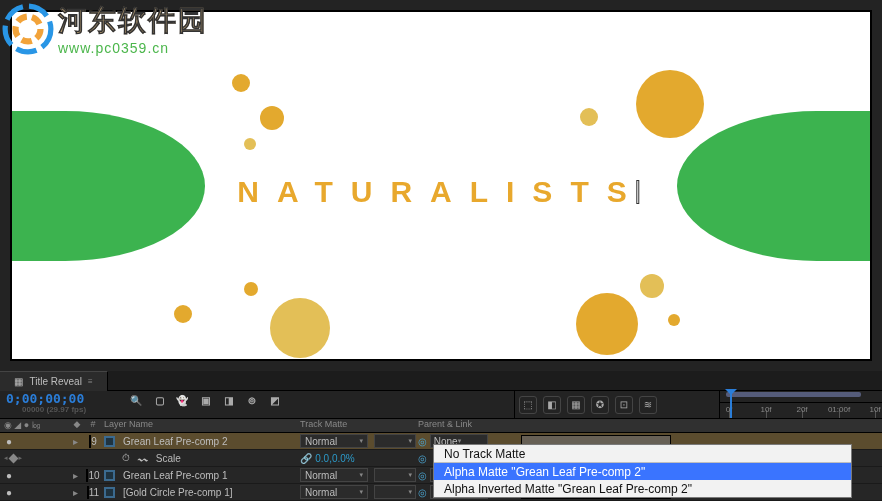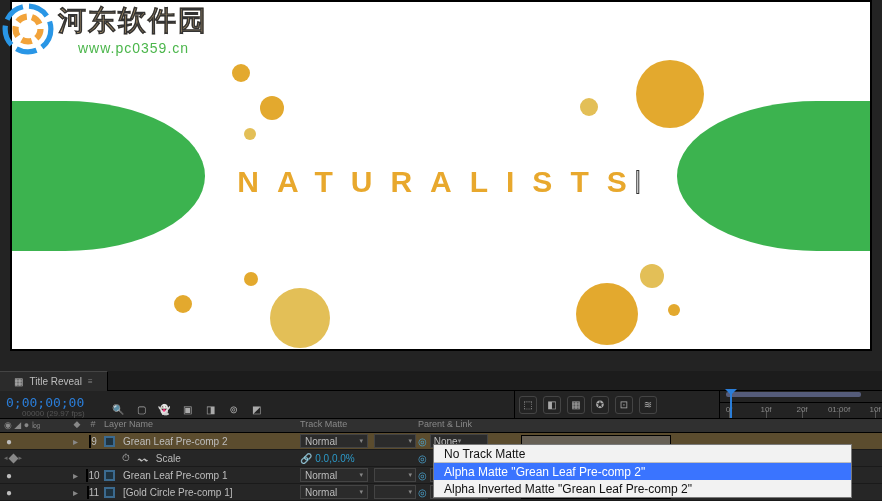--- a/index.html
+++ b/index.html
@@ -5,39 +5,39 @@
   * { box-sizing: border-box; margin: 0; padding: 0; }
   html, body { width: 882px; height: 501px; overflow: hidden; font-family: Tahoma, Arial, sans-serif; }
   body { background: #161616; }
 
   
   .watermark { position: absolute; top: 2px; left: 2px; z-index: 50; display: flex; align-items: center; gap: 4px; }
   .wm-icon { width: 52px; height: 52px; position: relative; }
   .wm-icon svg { width: 100%; height: 100%; }
   .wm-text { display: flex; flex-direction: column; }
   .wm-title { font-size: 28px; font-weight: bold; letter-spacing: 2px; color: #b79c70; -webkit-text-stroke: 0.5px #333; }
-  .wm-url { font-size: 14px; color: #4bb64b; letter-spacing: 1px; margin-left: 20px; }
-
-  
-  .preview-wrap { position: absolute; top: 0; left: 0; right: 0; height: 371px; background: #232323; display:flex; align-items:flex-start; }
+  .wm-url { font-size: 14px; color: #4bb64b; letter-spacing: 1px; }
+
+  
+  .preview-wrap { position: absolute; top: 0; left: 0; right: 0; height: 371px; background: #232323; display:flex; align-items:center; }
   .preview { position: relative; margin: 0 auto; width: 862px; height: 351px; background: #ffffff; border: 2px solid #000; overflow: hidden; }
   .title-text { position: absolute; left: 50%; top: 52%; transform: translate(-50%,-50%); font-weight: 700; letter-spacing: 18px; font-size: 30px; color: #e8a82d; }
   .title-text .cursor { display:inline-block; width:3px; height:24px; border:1px solid #333; vertical-align:-2px; margin-left:-8px;}
   .leaf { position: absolute; width: 215px; height: 150px; background: #3cb34f; top: 50%; transform: translateY(-50%); }
   .leaf.left  { left: -22px;  border-radius: 15% 130% 130% 15% / 10% 100% 100% 10%; }
   .leaf.right { right: -22px; border-radius: 130% 15% 15% 130% / 100% 10% 10% 100%; }
   .dot { position:absolute; border-radius:50%; }
 
   
   .tl { position: absolute; left: 0; right: 0; bottom: 0; height: 130px; background: #232323; color: #bdbdbd; font-size: 10px; }
   .tl-tabs { height: 20px; background: #1c1c1c; display:flex; align-items:center; border-bottom:1px solid #000; }
   .tl-tab { height:20px; background:#2b2b2b; padding:0 14px; display:flex; align-items:center; gap:6px; border-top:1px solid #444; border-right:1px solid #000;}
   .tl-tab .x { color:#888; font-size:8px;}
   .tl-hdr { height:28px; display:flex; border-bottom:1px solid #000;}
-  .tl-hdr-left { width:515px; display:flex; align-items:flex-end; padding:0 6px; gap:3px; background:#232323; border-right:1px solid #000;}
+  .tl-hdr-left { width:515px; display:flex; align-items:flex-start; padding:0 6px; gap:20px; background:#232323; border-right:1px solid #000;font-weight:bold;}
   .tc { color:#2a7dd8; font-size:13px; font-family:monospace;}
   .fr { color:#555; font-size:8px; margin-top:-1px;margin-left:16px;}
   .hdr-icons { display:flex; gap:5px; margin-left:22px;}
   .hicon { width:18px; height:18px; display:flex; align-items:center; justify-content:center; color:#aaa; }
   .tl-hdr-mid { width:205px; background:#232323; border-right:1px solid #000; display:flex; align-items:center; gap:6px; padding-left:4px;}
   .midbtn{ width:18px;height:18px;border:1px solid #444;border-radius:3px;display:flex;align-items:center;justify-content:center;color:#aaa;}
   .tl-hdr-right { flex:1; position:relative; background:#232323;}
   .ruler { position:absolute; left:0; right:0; bottom:0; height:16px; border-top:1px solid #000;}
   .tick { position:absolute; bottom:0; height:8px; border-left:1px solid #555;}
   .tick-lbl{ position:absolute; bottom:4px; font-size:8px; color:#888; transform:translateX(-50%);}

